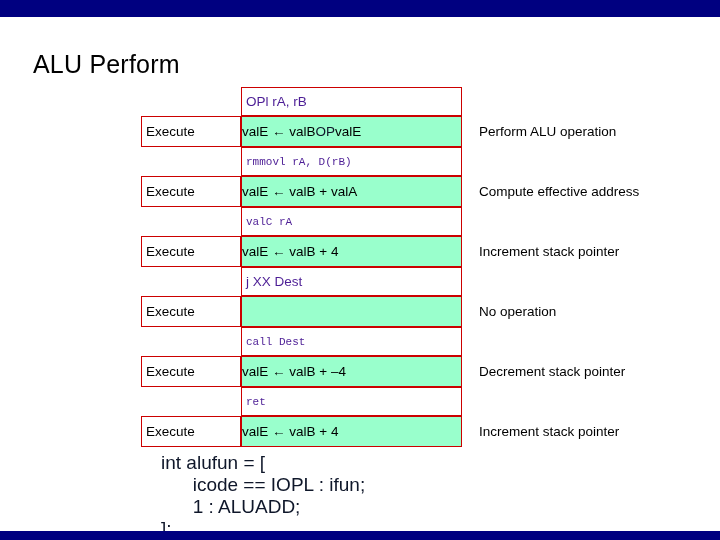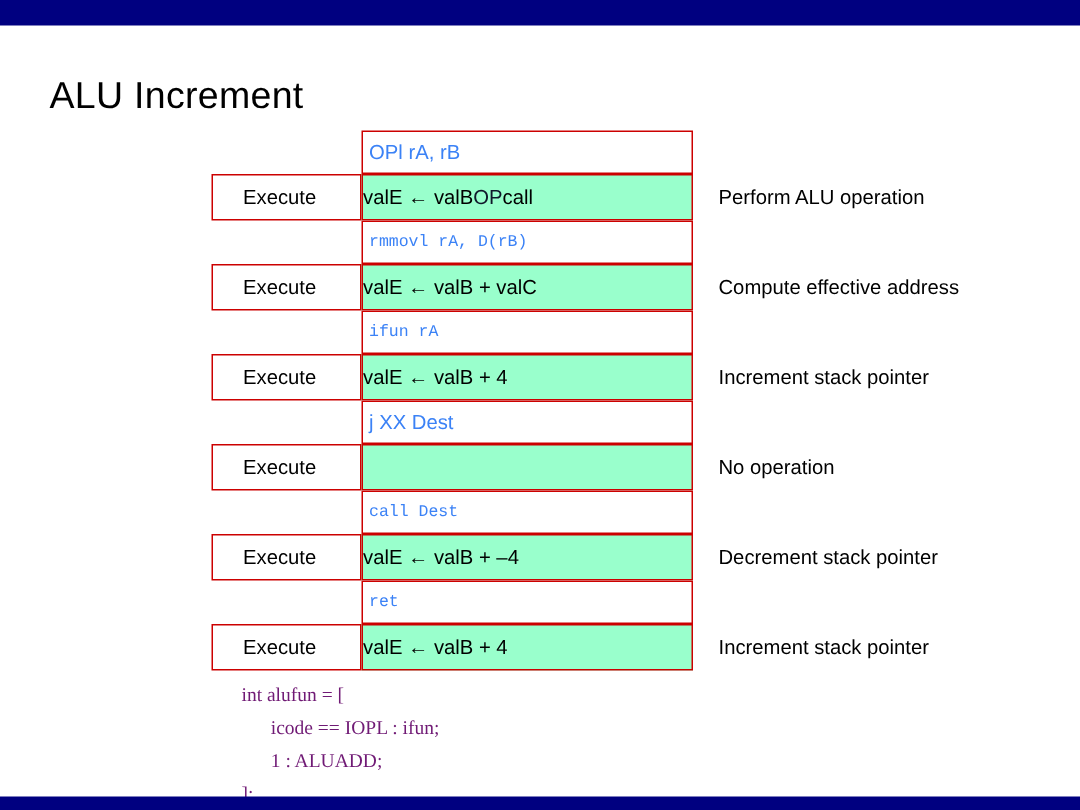--- a/index.html
+++ b/index.html
@@ -62,36 +62,36 @@
     top: 0;
     width: 221px;
     height: 29px;
     border: 1.5px solid #cc0000;
     box-sizing: border-box;
     background: #ffffff;
     display: flex;
     align-items: center;
     padding-left: 4px;
     font-size: 13.5px;
-    color: #3b82f6;
+    color: #4c1d95;
     overflow: hidden;
     white-space: nowrap;
   }
   .cell-stage {
     position: absolute;
     left: 0;
     top: 29px;
     width: 100px;
     height: 31px;
     border: 1.5px solid #cc0000;
     box-sizing: border-box;
     background: #ffffff;
     display: flex;
     align-items: center;
-    padding-left: 20px;
+    padding-left: 4px;
     font-size: 13.5px;
     color: #000000;
   }
   .cell-expr {
     position: absolute;
     left: 100px;
     top: 29px;
     width: 221px;
     height: 31px;
     border: 1.5px solid #cc0000;
@@ -125,74 +125,74 @@
     align-items: center;
     font-size: 13.5px;
     color: #000000;
     white-space: nowrap;
   }
 
   .code-block {
     position: absolute;
     left: 161px;
     top: 452px;
-    font-family: Liberation Serif, serif;
-    font-size: 13px;
-    color: #701a75;
+    font-family: Liberation Sans, sans-serif;
+    font-size: 19px;
+    color: #0f172a;
     line-height: 22px;
     white-space: pre;
   }
 </style>
 </head>
 <body>
 
 <div class="top-bar"></div>
 
-<div class="page-title">ALU Increment</div>
+<div class="page-title">ALU Perform</div>
 
 <div class="rows">
 
   <div class="row">
     <div class="cellgrid">
       <div class="cell-top">
         <span>OPl rA, rB</span>
       </div>
       <div class="cell-stage">
         <span>Execute</span>
       </div>
       <div class="cell-expr">
         <span>valE ← valB </span>
           <span class="op-green">OP</span>
-          <span> call</span>
+          <span> valE</span>
       </div>
     </div>
     <div class="desc">Perform ALU operation</div>
   </div>
 
   <div class="row">
     <div class="cellgrid">
       <div class="cell-top">
         <span class="mono">rmmovl rA, D(rB)</span>
       </div>
       <div class="cell-stage">
         <span>Execute</span>
       </div>
       <div class="cell-expr">
-        <span>valE ← valB + valC</span>
+        <span>valE ← valB + valA</span>
           <span class="op-green"></span>
           <span></span>
       </div>
     </div>
     <div class="desc">Compute effective address</div>
   </div>
 
   <div class="row">
     <div class="cellgrid">
       <div class="cell-top">
-        <span class="mono">ifun rA</span>
+        <span class="mono">valC rA</span>
       </div>
       <div class="cell-stage">
         <span>Execute</span>
       </div>
       <div class="cell-expr">
         <span>valE ← valB + 4</span>
           <span class="op-green"></span>
           <span></span>
       </div>
     </div>

